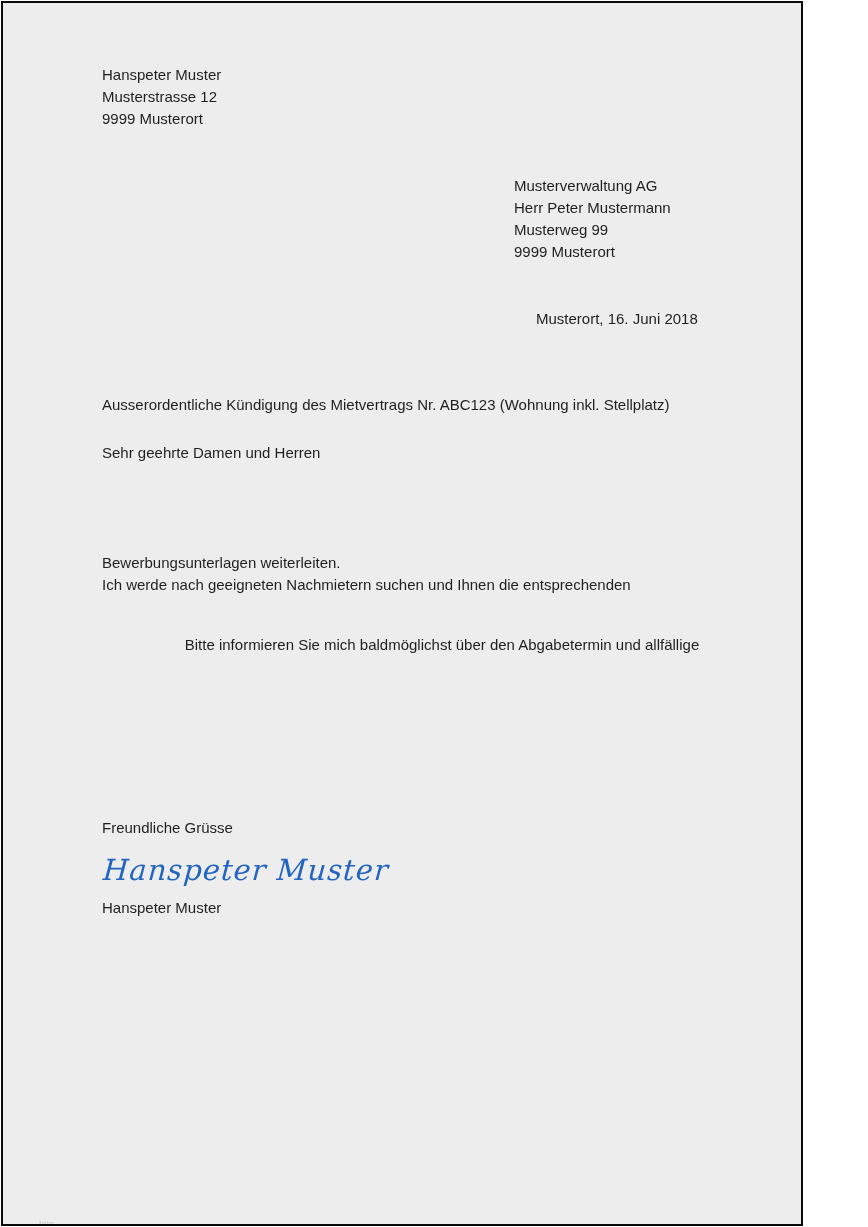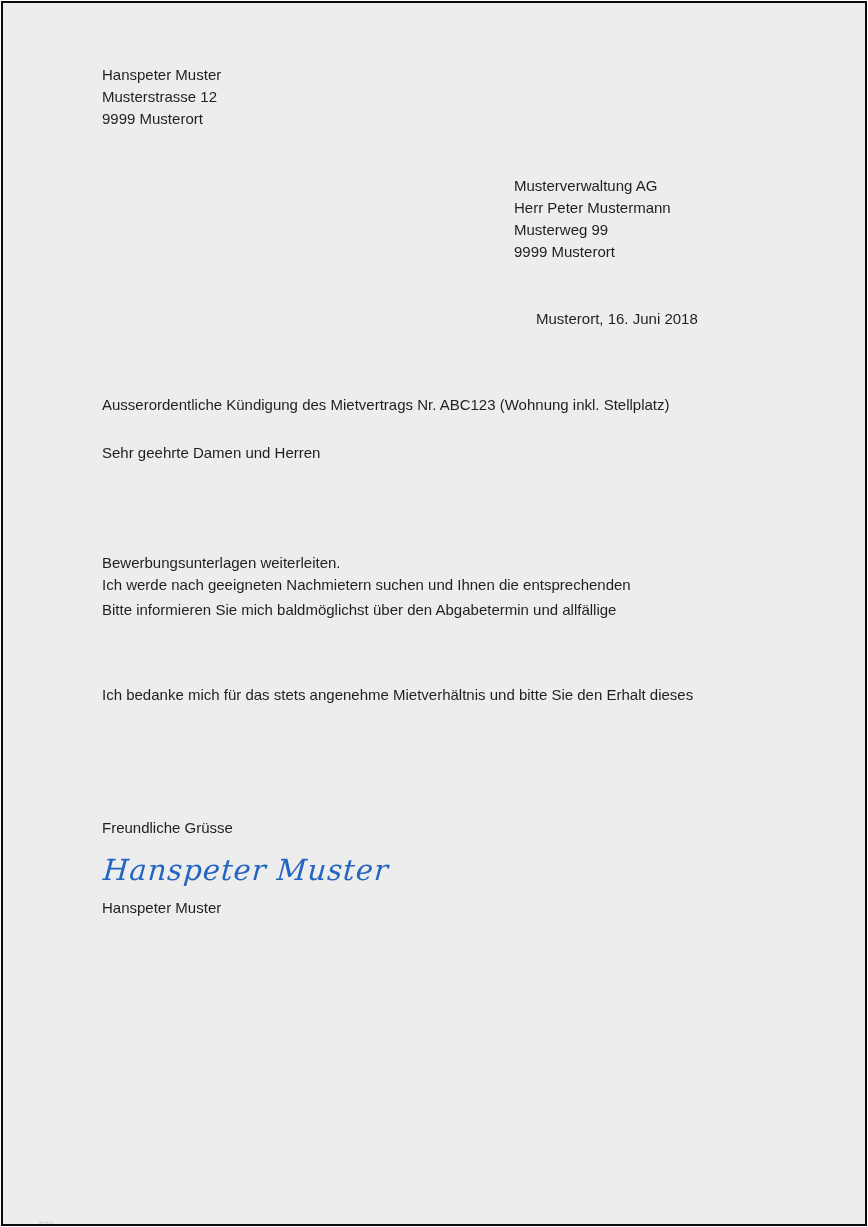--- a/index.html
+++ b/index.html
@@ -4,38 +4,38 @@
 <style>
   * { margin: 0; padding: 0; box-sizing: border-box; }
   html, body {
     width: 868px; height: 1227px;
     background: #ffffff;
     font-family: "Liberation Sans", sans-serif;
   }
   .page {
     position: absolute;
     left: 1px; top: 1px;
-    width: 866px; height: 1225px;
+    width: 802px; height: 1225px;
     background: #ededed;
     border: 2px solid #0a0a0a;
     color: #1f1f1f;
     font-size: 15px;
     line-height: 22px;
     overflow: hidden;
   }
   .abs { position: absolute; }
   .sender-block   { left: 99px;  top: 61px;  }
   .recipient-block{ left: 511px; top: 172px; }
   .date-line      { left: 511px; top: 305px; margin-left: 22px; }
   .subject-line   { left: 99px;  top: 391px; font-weight: normal; }
   .salutation     { left: 99px;  top: 439px; }
   .para           { left: 99px;  width: 680px; }
   .para-1 { top: 483px; }
   .para-2 { top: 549px; }
-  .para-3 { top: 596px; }
+  .para-3 { top: 631px; text-align: center; }
   .para-4 { top: 681px; }
   .closing        { left: 99px; top: 814px; }
   .signature-script {
     left: 99px; top: 849px;
     font-family: "DejaVu Serif", cursive, serif;
     font-style: italic;
     font-size: 29px;
     line-height: 36px;
     letter-spacing: 1px;
     color: #2465c2;
@@ -81,21 +81,20 @@
   <div class="abs para para-2">
     <div>Bewerbungsunterlagen weiterleiten.</div>
     <div>Ich werde nach geeigneten Nachmietern suchen und Ihnen die entsprechenden</div>
   </div>
 
   <div class="abs para para-3">
     <div>Bitte informieren Sie mich baldmöglichst über den Abgabetermin und allfällige</div>
   </div>
 
   <div class="abs para para-4">
-    <div>Ich bedanke mich für das stets angenehme Mietverhältnis und bitte Sie den Erhalt dieses</div>
   </div>
 
   <div class="abs closing">Freundliche Grüsse</div>
 
   <div class="abs signature-script">Hanspeter Muster</div>
 
   <div class="abs signature-name">Hanspeter Muster</div>
 
   <div class="abs watermark">http</div>
 

